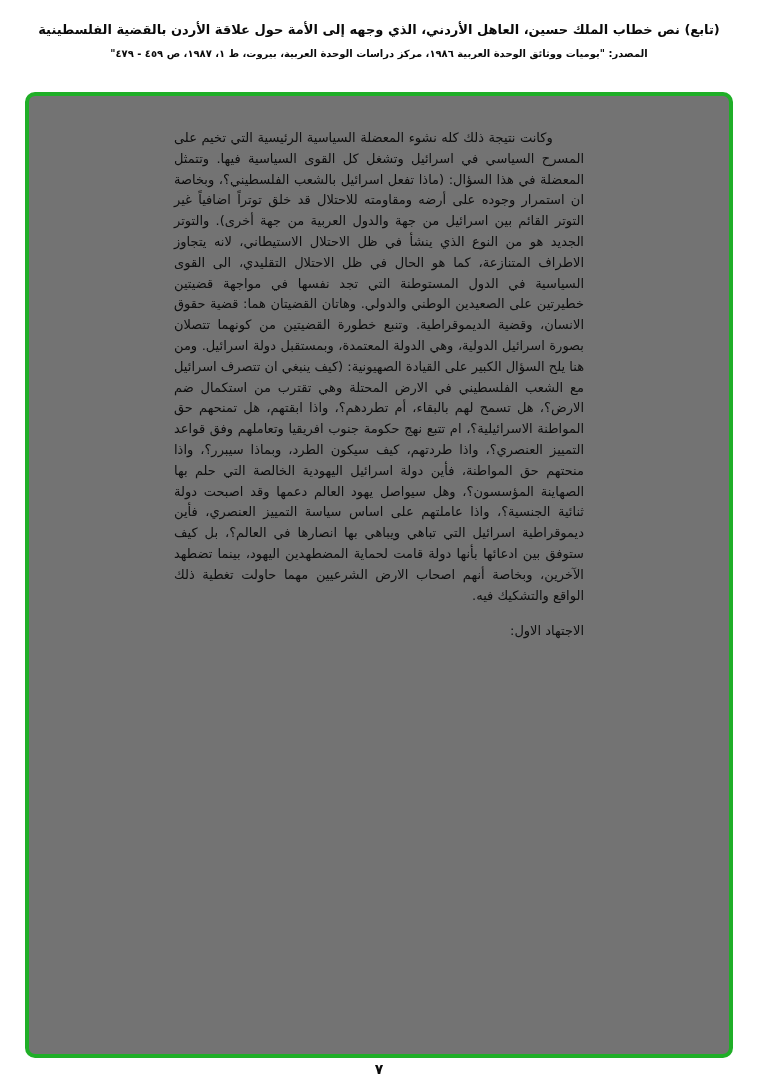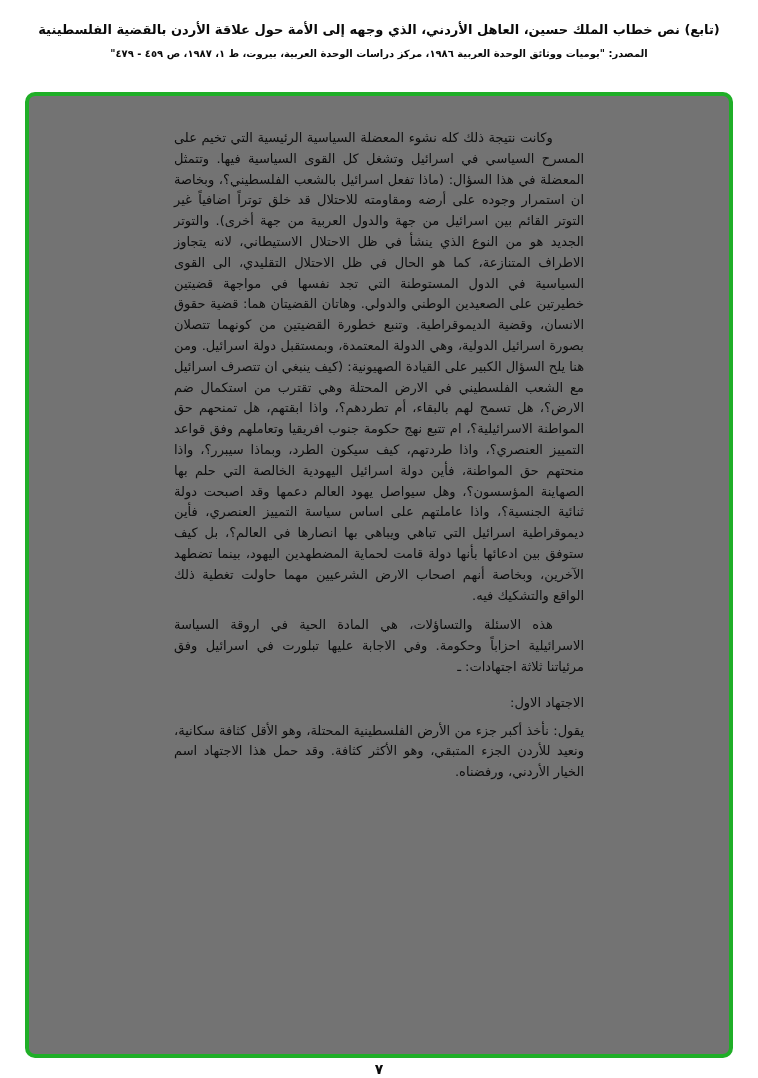--- a/index.html
+++ b/index.html
@@ -71,21 +71,19 @@
 <body>
 
 <header class="page-header">
   <div class="header-title">(تابع) نص خطاب الملك حسين، العاهل الأردني، الذي وجهه إلى الأمة حول علاقة الأردن بالقضية الفلسطينية</div>
   <div class="header-source">المصدر: "يوميات ووثائق الوحدة العربية ١٩٨٦، مركز دراسات الوحدة العربية، بيروت، ط ١، ١٩٨٧، ص ٤٥٩ - ٤٧٩"</div>
 </header>
 
 <div class="content-box">
   <div class="text-column">
     <p class="para indent">وكانت نتيجة ذلك كله نشوء المعضلة السياسية الرئيسية التي تخيم على المسرح السياسي في اسرائيل وتشغل كل القوى السياسية فيها. وتتمثل المعضلة في هذا السؤال: (ماذا تفعل اسرائيل بالشعب الفلسطيني؟، وبخاصة ان استمرار وجوده على أرضه ومقاومته للاحتلال قد خلق توتراً اضافياً غير التوتر القائم بين اسرائيل من جهة والدول العربية من جهة أخرى). والتوتر الجديد هو من النوع الذي ينشأ في ظل الاحتلال الاستيطاني، لانه يتجاوز الاطراف المتنازعة، كما هو الحال في ظل الاحتلال التقليدي، الى القوى السياسية في الدول المستوطنة التي تجد نفسها في مواجهة قضيتين خطيرتين على الصعيدين الوطني والدولي. وهاتان القضيتان هما: قضية حقوق الانسان، وقضية الديموقراطية. وتنبع خطورة القضيتين من كونهما تتصلان بصورة اسرائيل الدولية، وهي الدولة المعتمدة، وبمستقبل دولة اسرائيل. ومن هنا يلح السؤال الكبير على القيادة الصهيونية: (كيف ينبغي ان تتصرف اسرائيل مع الشعب الفلسطيني في الارض المحتلة وهي تقترب من استكمال ضم الارض؟، هل تسمح لهم بالبقاء، أم تطردهم؟، واذا ابقتهم، هل تمنحهم حق المواطنة الاسرائيلية؟، ام تتبع نهج حكومة جنوب افريقيا وتعاملهم وفق قواعد التمييز العنصري؟، واذا طردتهم، كيف سيكون الطرد، وبماذا سيبرر؟، واذا منحتهم حق المواطنة، فأين دولة اسرائيل اليهودية الخالصة التي حلم بها الصهاينة المؤسسون؟، وهل سيواصل يهود العالم دعمها وقد اصبحت دولة ثنائية الجنسية؟، واذا عاملتهم على اساس سياسة التمييز العنصري، فأين ديموقراطية اسرائيل التي تباهي ويباهي بها انصارها في العالم؟، بل كيف ستوفق بين ادعائها بأنها دولة قامت لحماية المضطهدين اليهود، بينما تضطهد الآخرين، وبخاصة أنهم اصحاب الارض الشرعيين مهما حاولت تغطية ذلك الواقع والتشكيك فيه.</p>
-    <p class="para indent">هذه الاسئلة والتساؤلات، هي المادة الحية في اروقة السياسة الاسرائيلية احزاباً وحكومة. وفي الاجابة عليها تبلورت في اسرائيل وفق مرئياتنا ثلاثة اجتهادات: ـ</p>
     <p class="para heading">الاجتهاد الاول:</p>
-    <p class="para">يقول: نأخذ أكبر جزء من الأرض الفلسطينية المحتلة، وهو الأقل كثافة سكانية، ونعيد للأردن الجزء المتبقي، وهو الأكثر كثافة. وقد حمل هذا الاجتهاد اسم الخيار الأردني، ورفضناه.</p>
   </div>
 </div>
 
 <footer class="page-footer">
   <span class="page-number">٧</span>
 </footer>
 
 </body></html>

